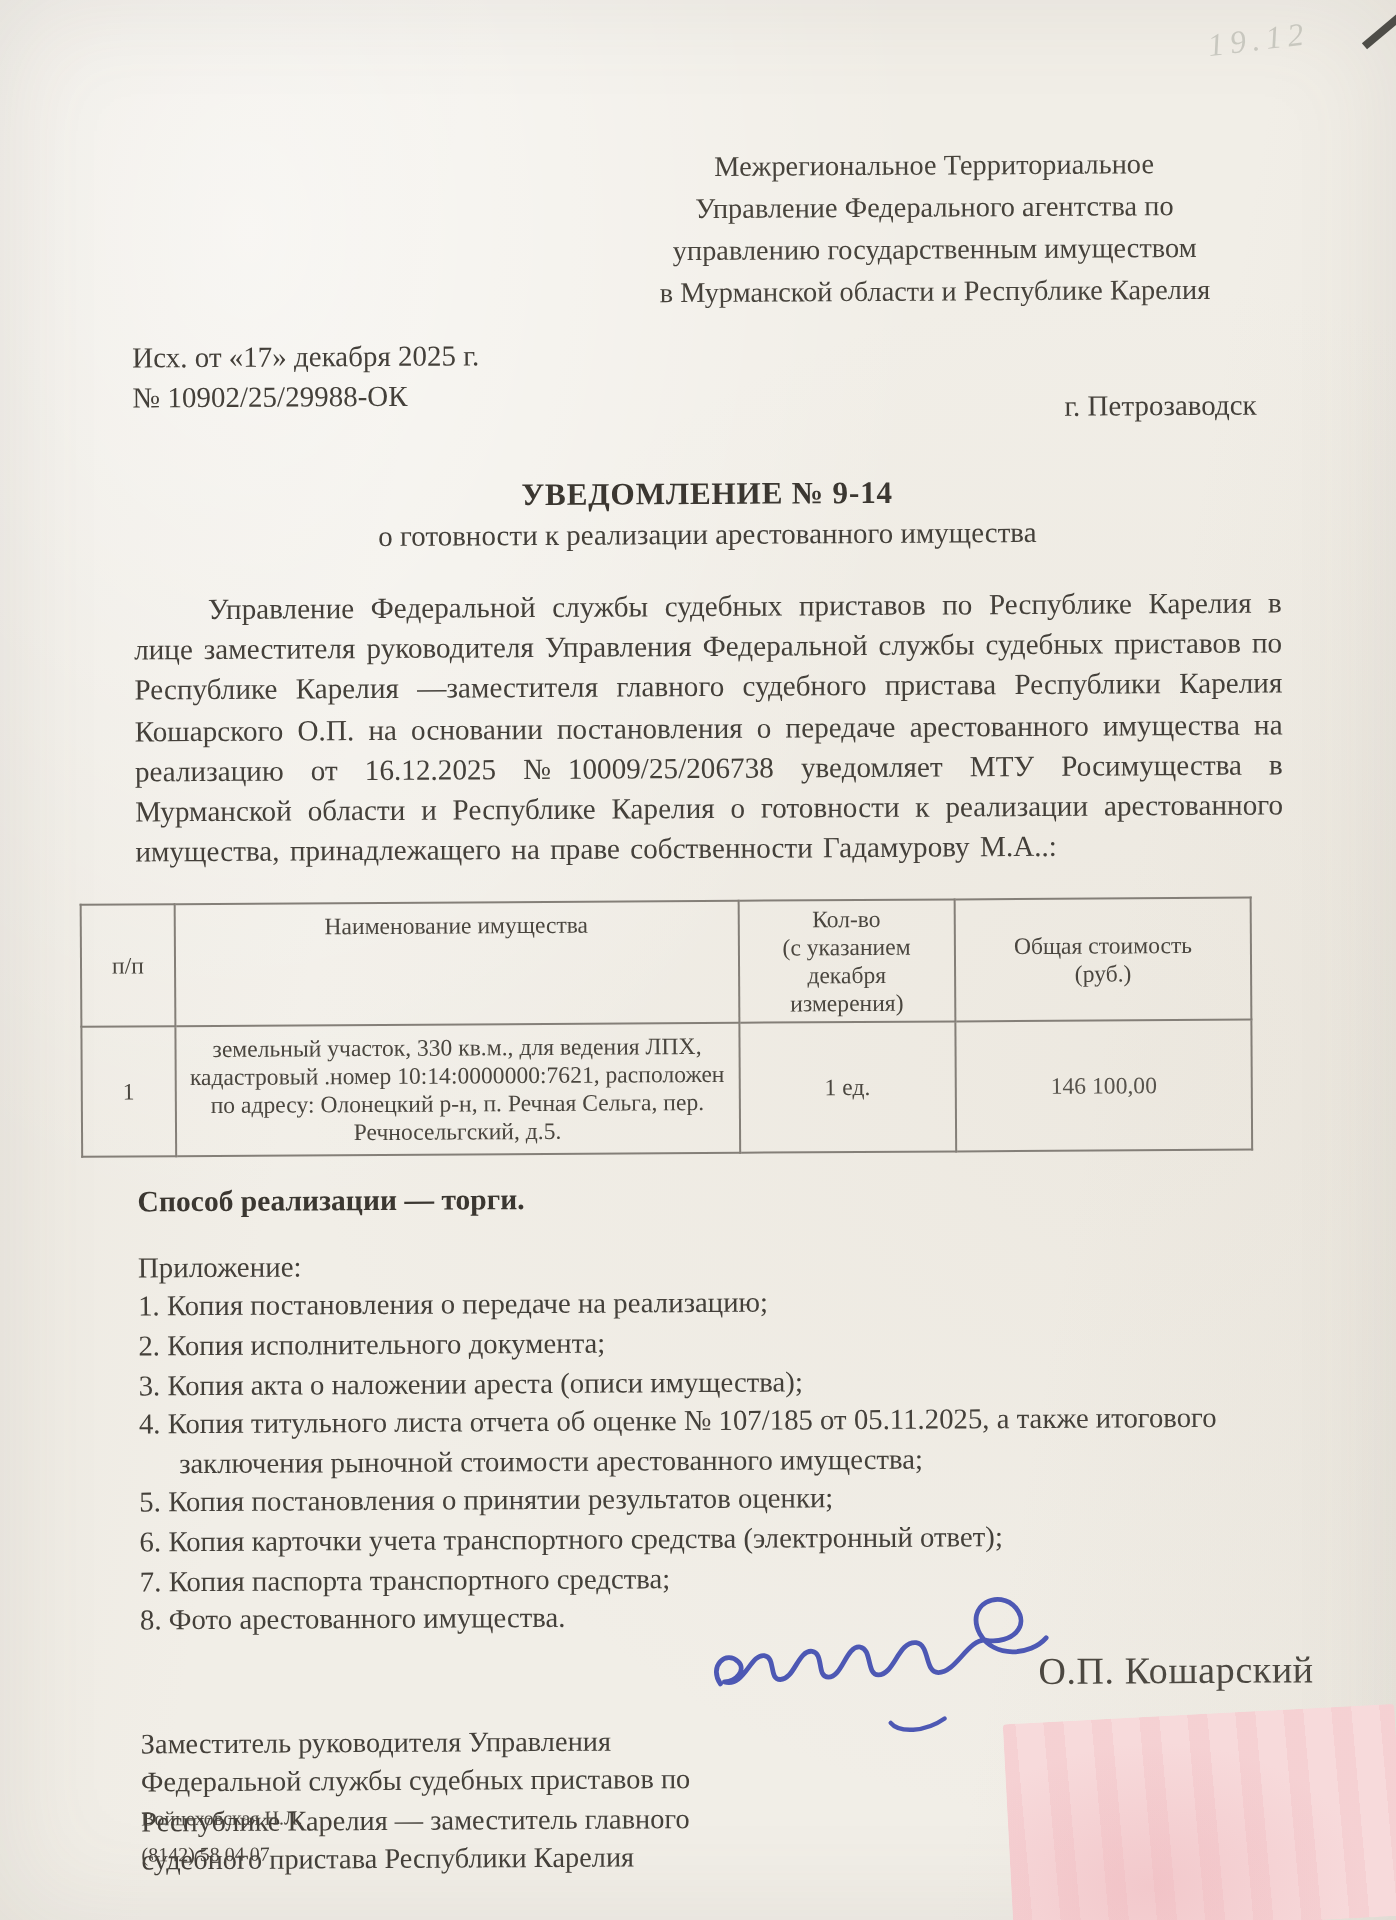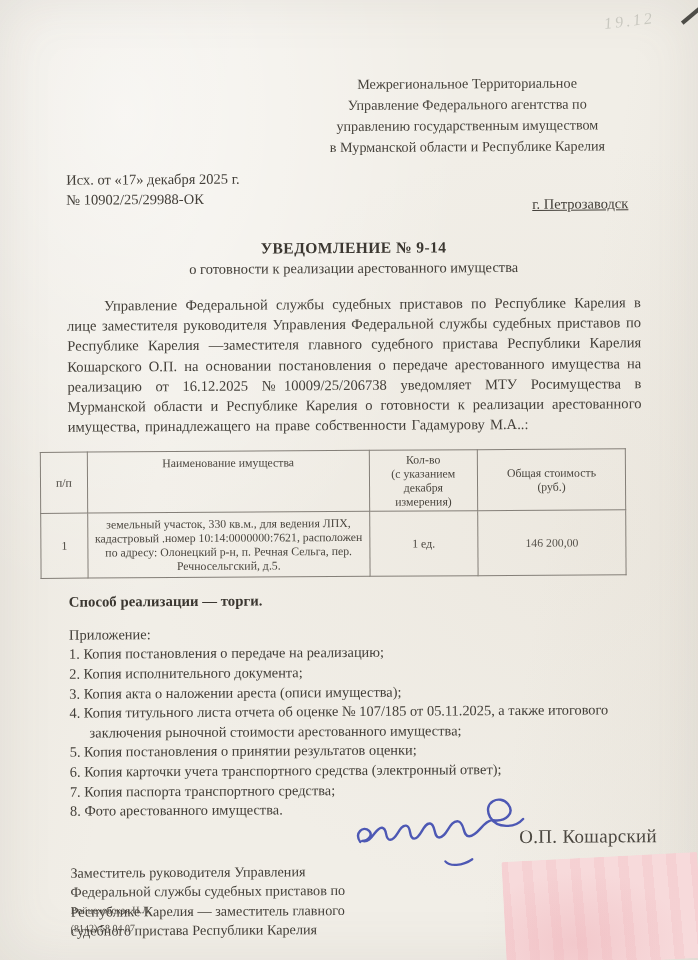--- a/index.html
+++ b/index.html
@@ -34,21 +34,21 @@
   }
   .ref-row{
     display:flex;
     justify-content:space-between;
     align-items:flex-end;
     margin-top:10px;
     font-size:14.5px;
     line-height:20px;
   }
   .ref-left{ }
-  .city{ transform:translateY(7px); margin-right:12px;text-decoration:underline; }
+  .city{ transform:translateY(7px); margin-right:12px; }
   .title{
     margin-top:31px;
     text-align:center;
     font-weight:bold;
     font-size:15.6px;
     letter-spacing:.4px;
     color:#3b3731;
   }
   .subtitle{
     margin-top:3px;
@@ -206,21 +206,21 @@
 измерения)</th>
           <th class="col-cost">Общая стоимость
 (руб.)</th>
         </tr>
       </thead>
       <tbody>
         <tr>
           <td>1</td>
           <td>земельный участок, 330 кв.м., для ведения ЛПХ, кадастровый .номер 10:14:0000000:7621, расположен по адресу: Олонецкий р-н, п. Речная Сельга, пер. Речносельгский, д.5.</td>
           <td>1 ед.</td>
-          <td class="td-cost">146 200,00</td>
+          <td class="td-cost">146 100,00</td>
         </tr>
       </tbody>
     </table>
 
     <div class="method">Способ реализации — торги.</div>
 
     <div class="att-label">Приложение:</div>
     <div class="attachments">
       <div class="att-item">1. Копия постановления о передаче на реализацию;</div>
       <div class="att-item">2. Копия исполнительного документа;</div>

